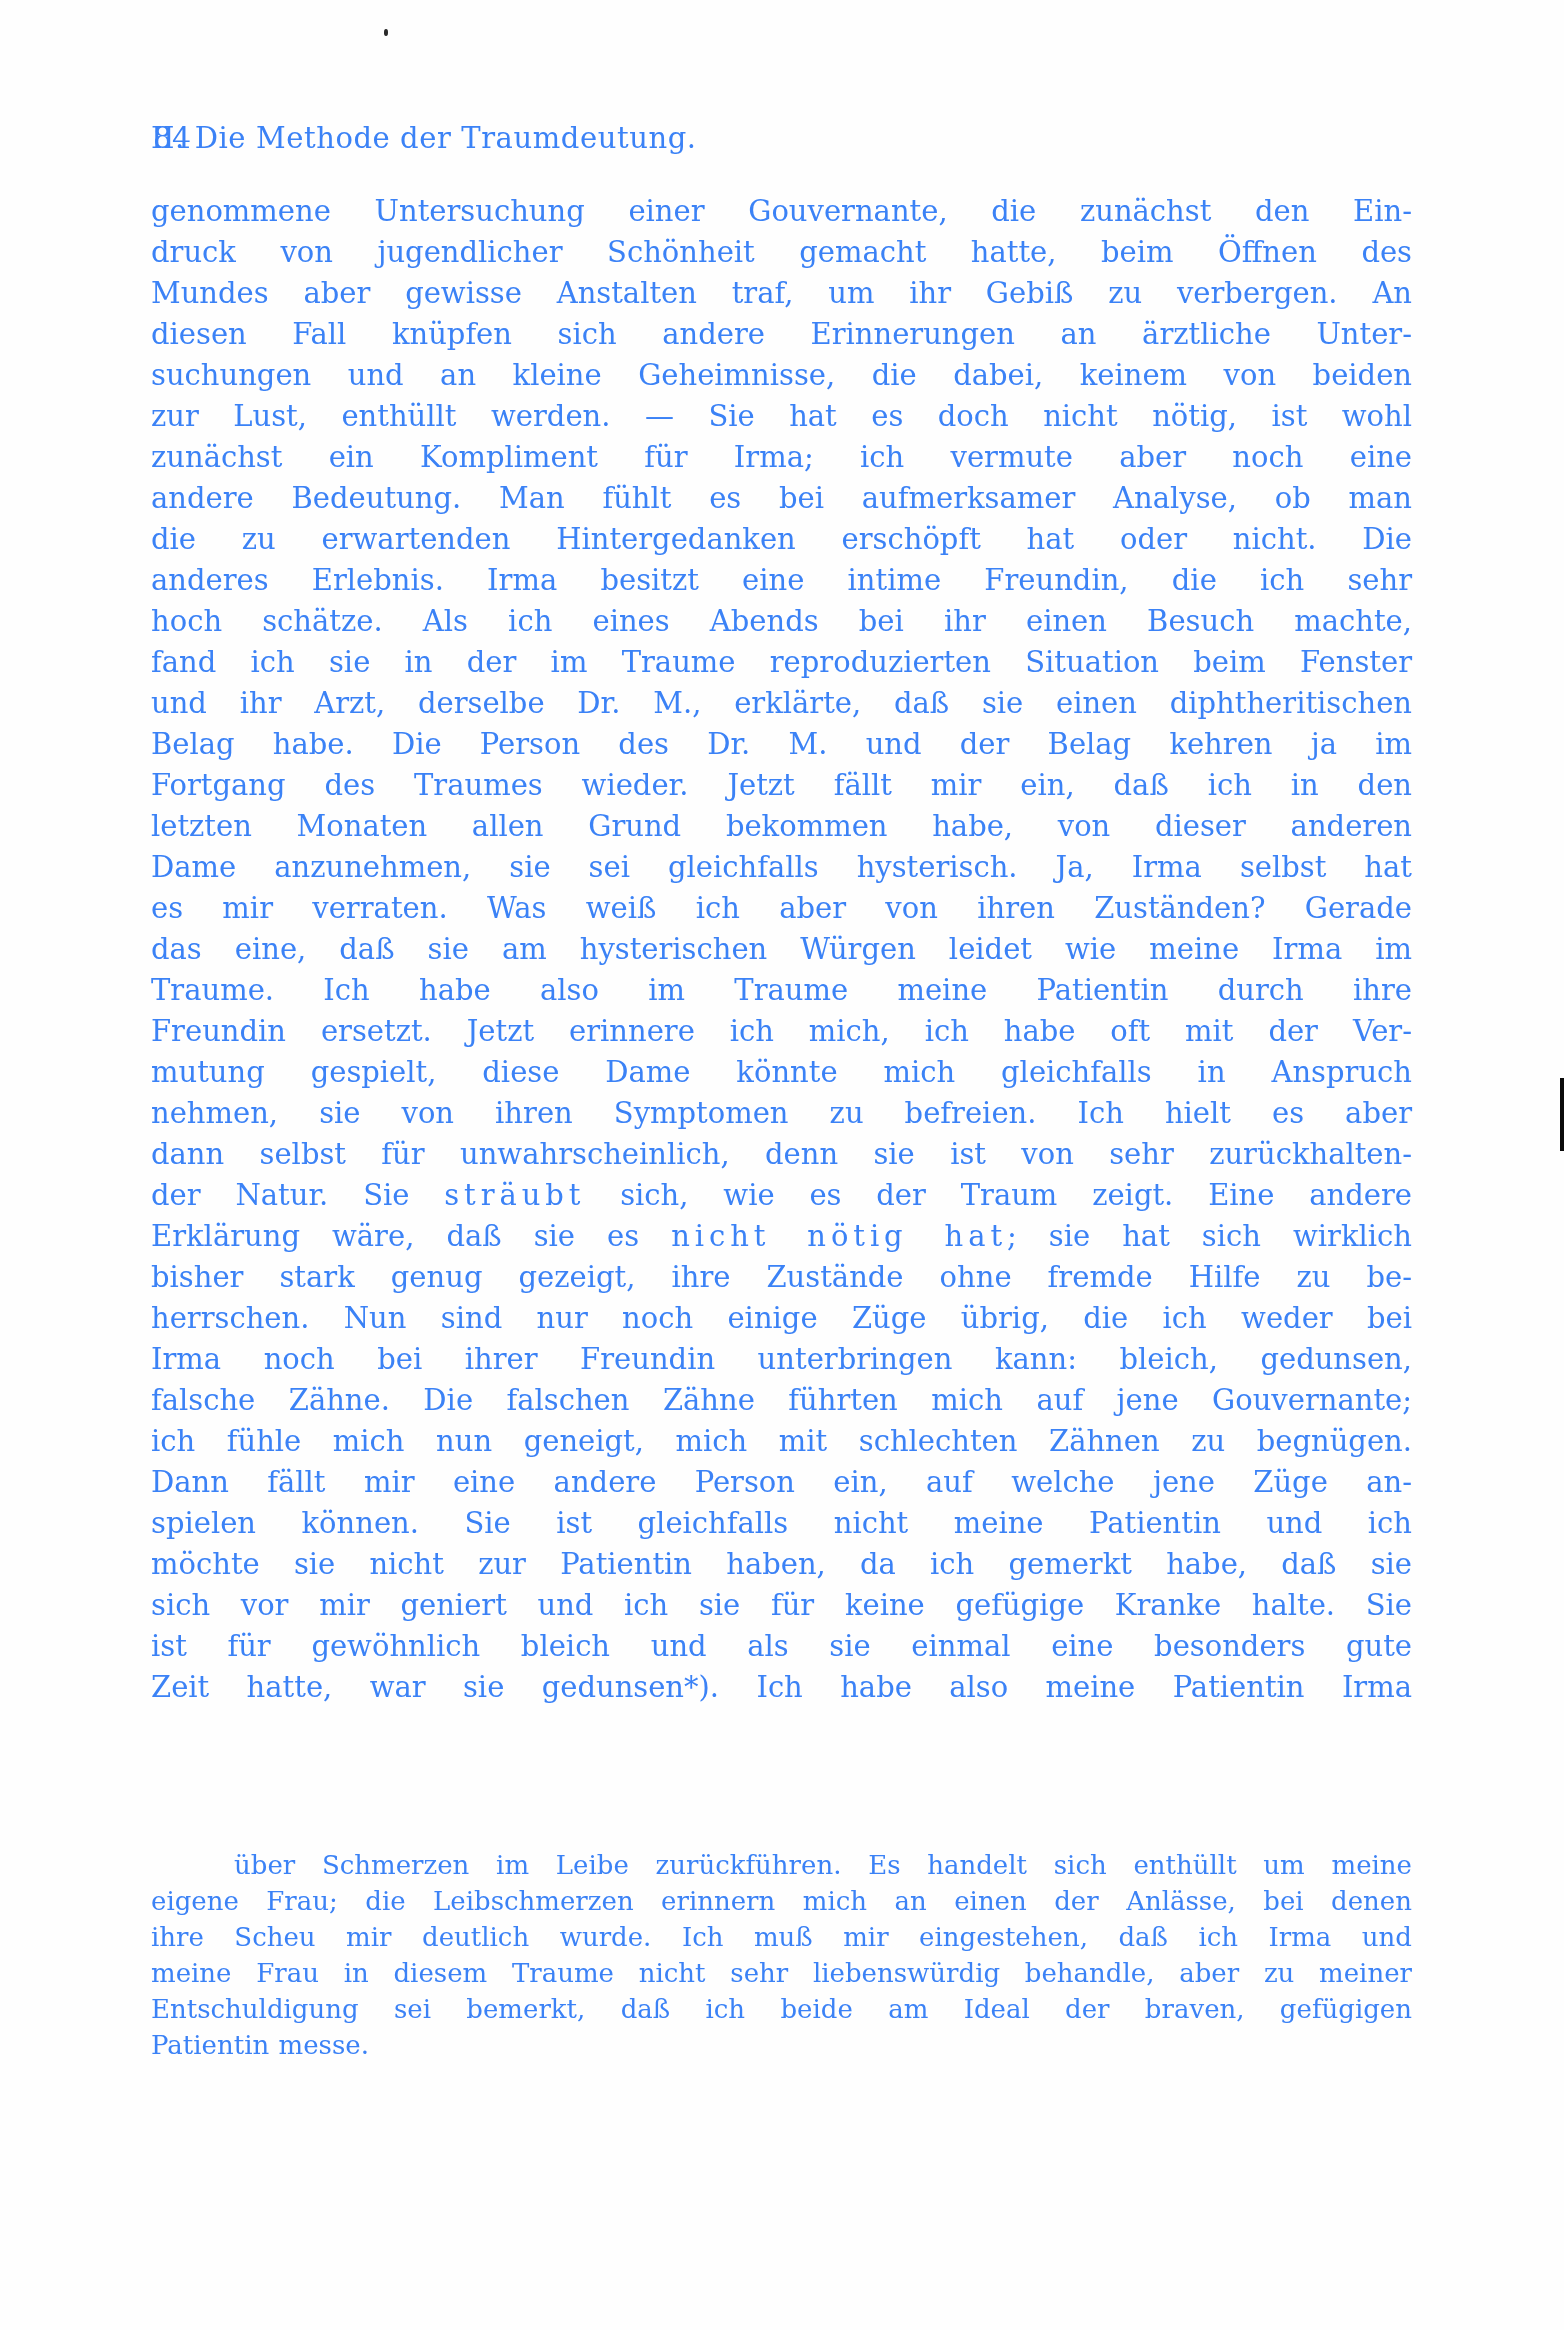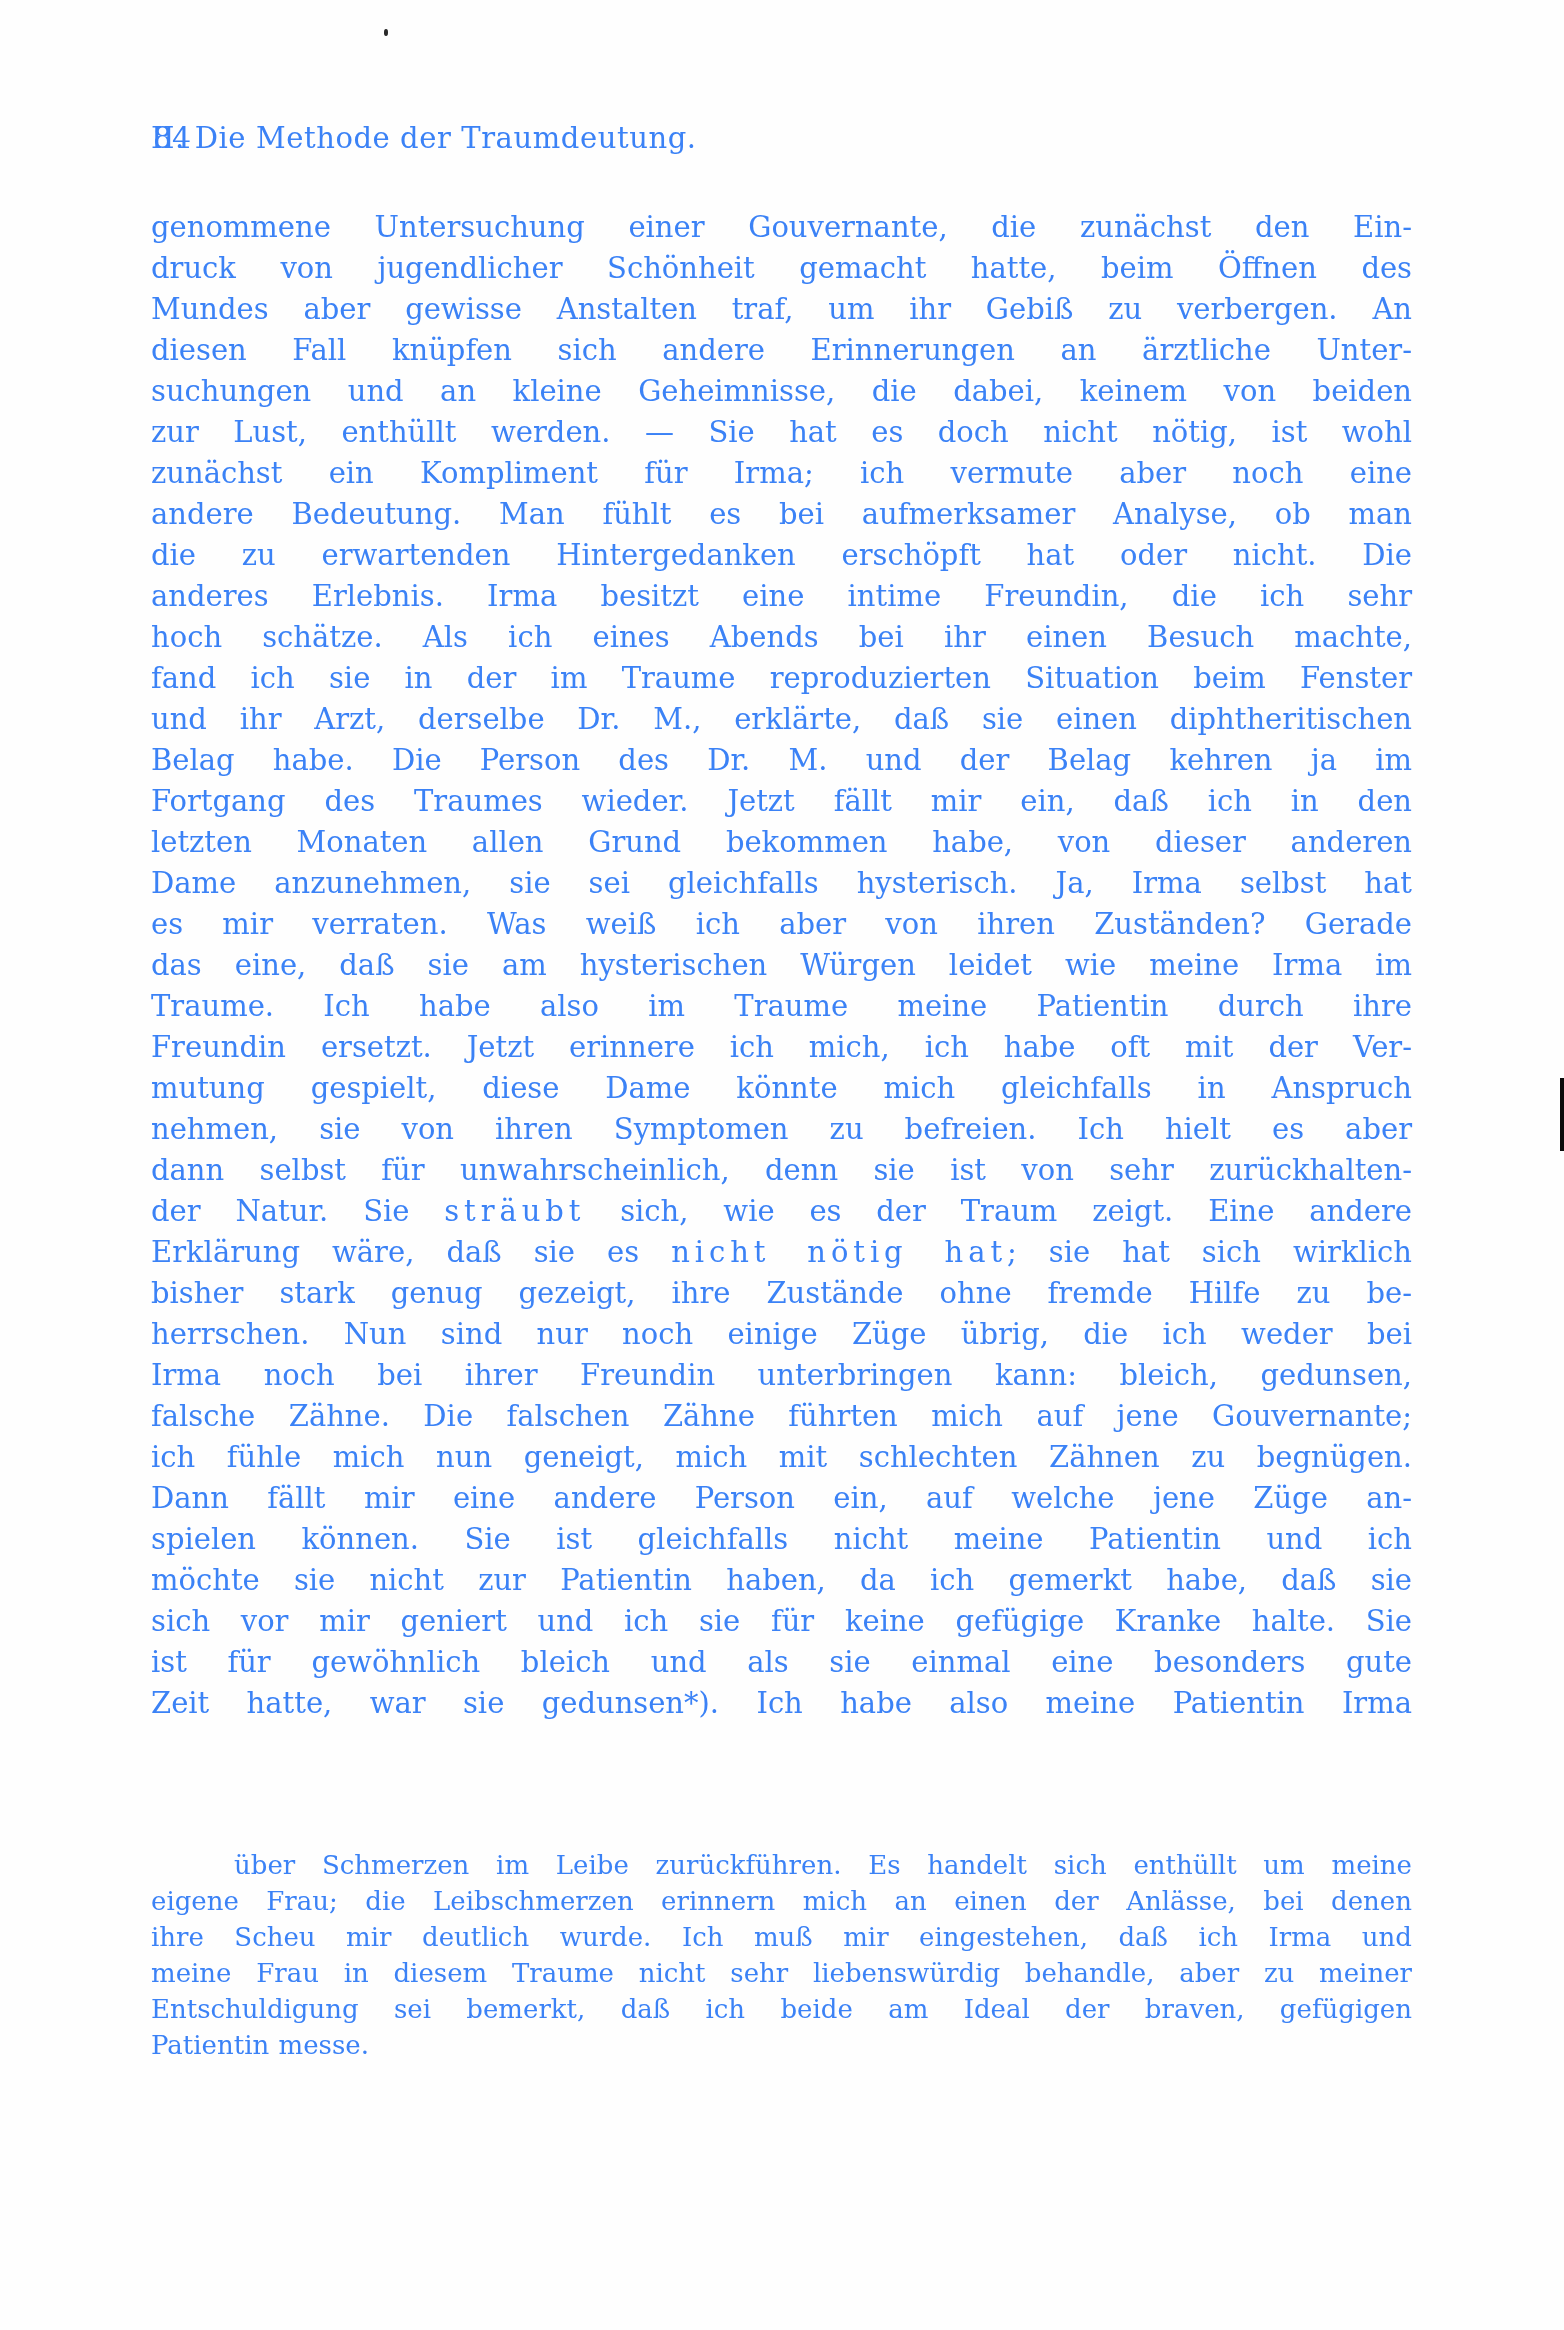--- a/index.html
+++ b/index.html
@@ -28,21 +28,21 @@
     top: 0;
     font-size: 30px;
   }
   .running-title {
     text-align: left;
     letter-spacing: 0.02em;
   }
   .maintext {
     position: absolute;
     left: 151px;
-    top: 207px;
+    top: 191px;
     width: 1261px;
     font-size: 29px;
     line-height: 41px;
   }
   .footnote {
     position: absolute;
     left: 151px;
     top: 1847px;
     width: 1261px;
     font-size: 26px;

